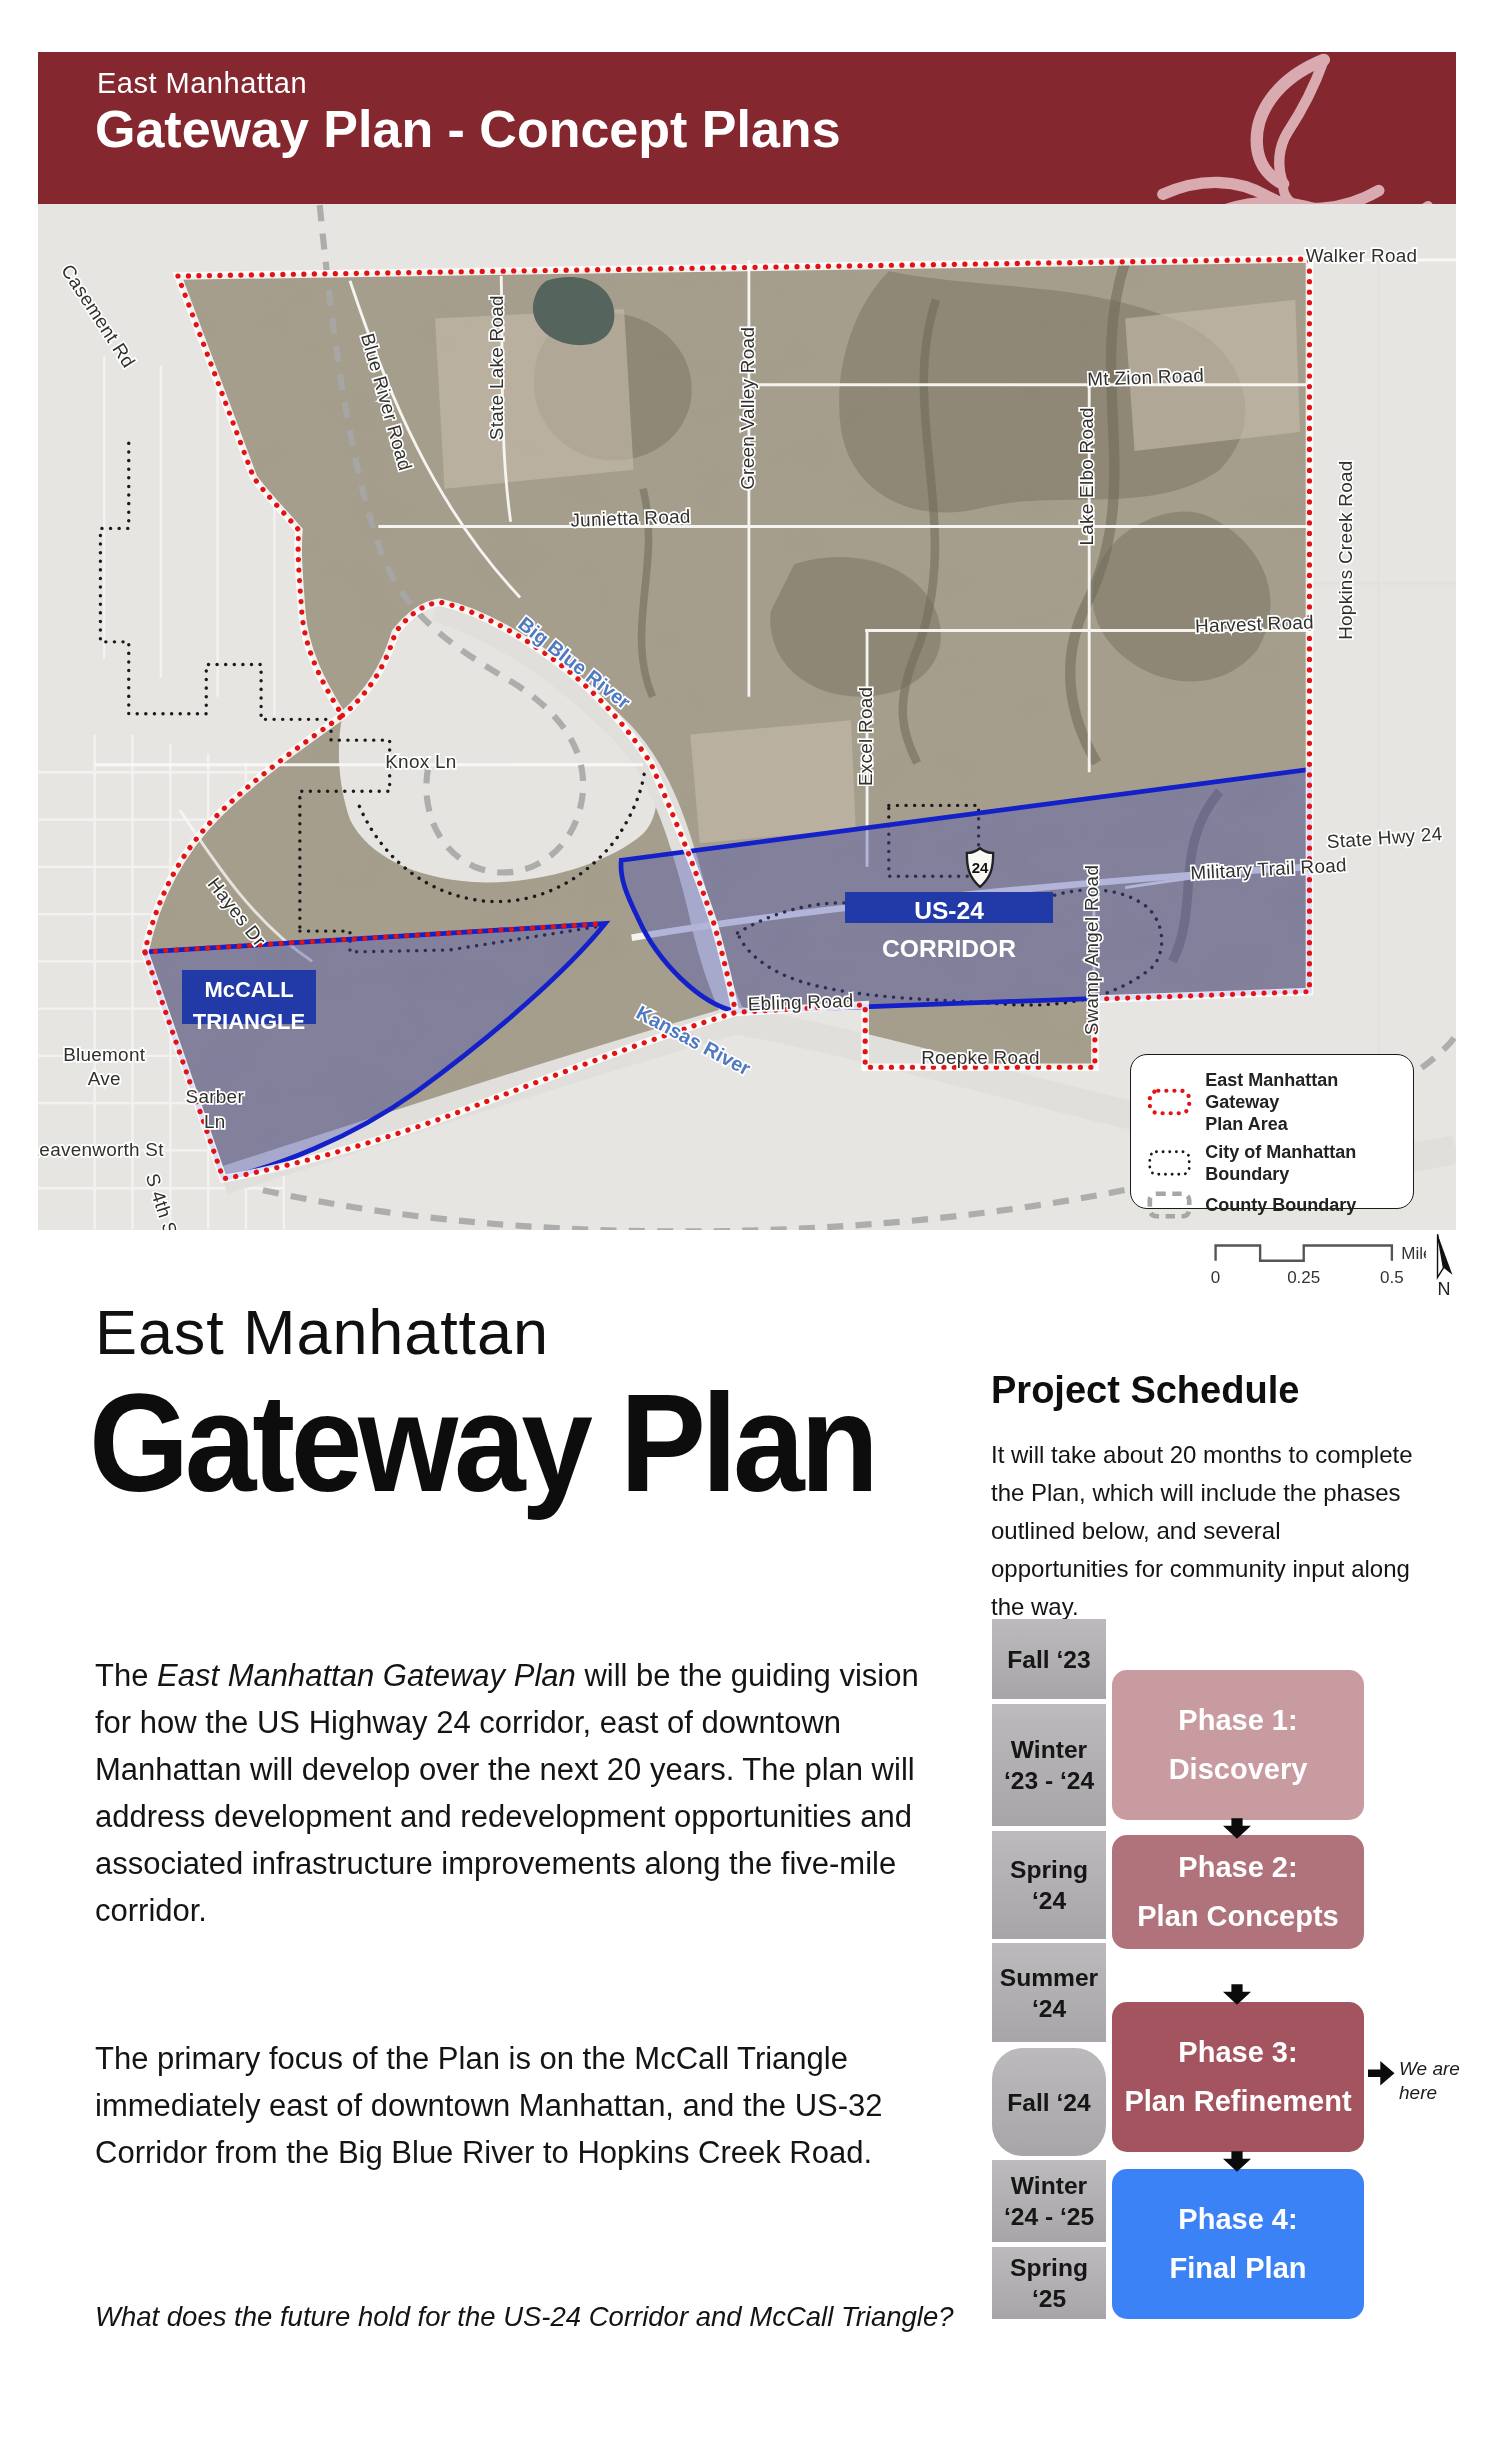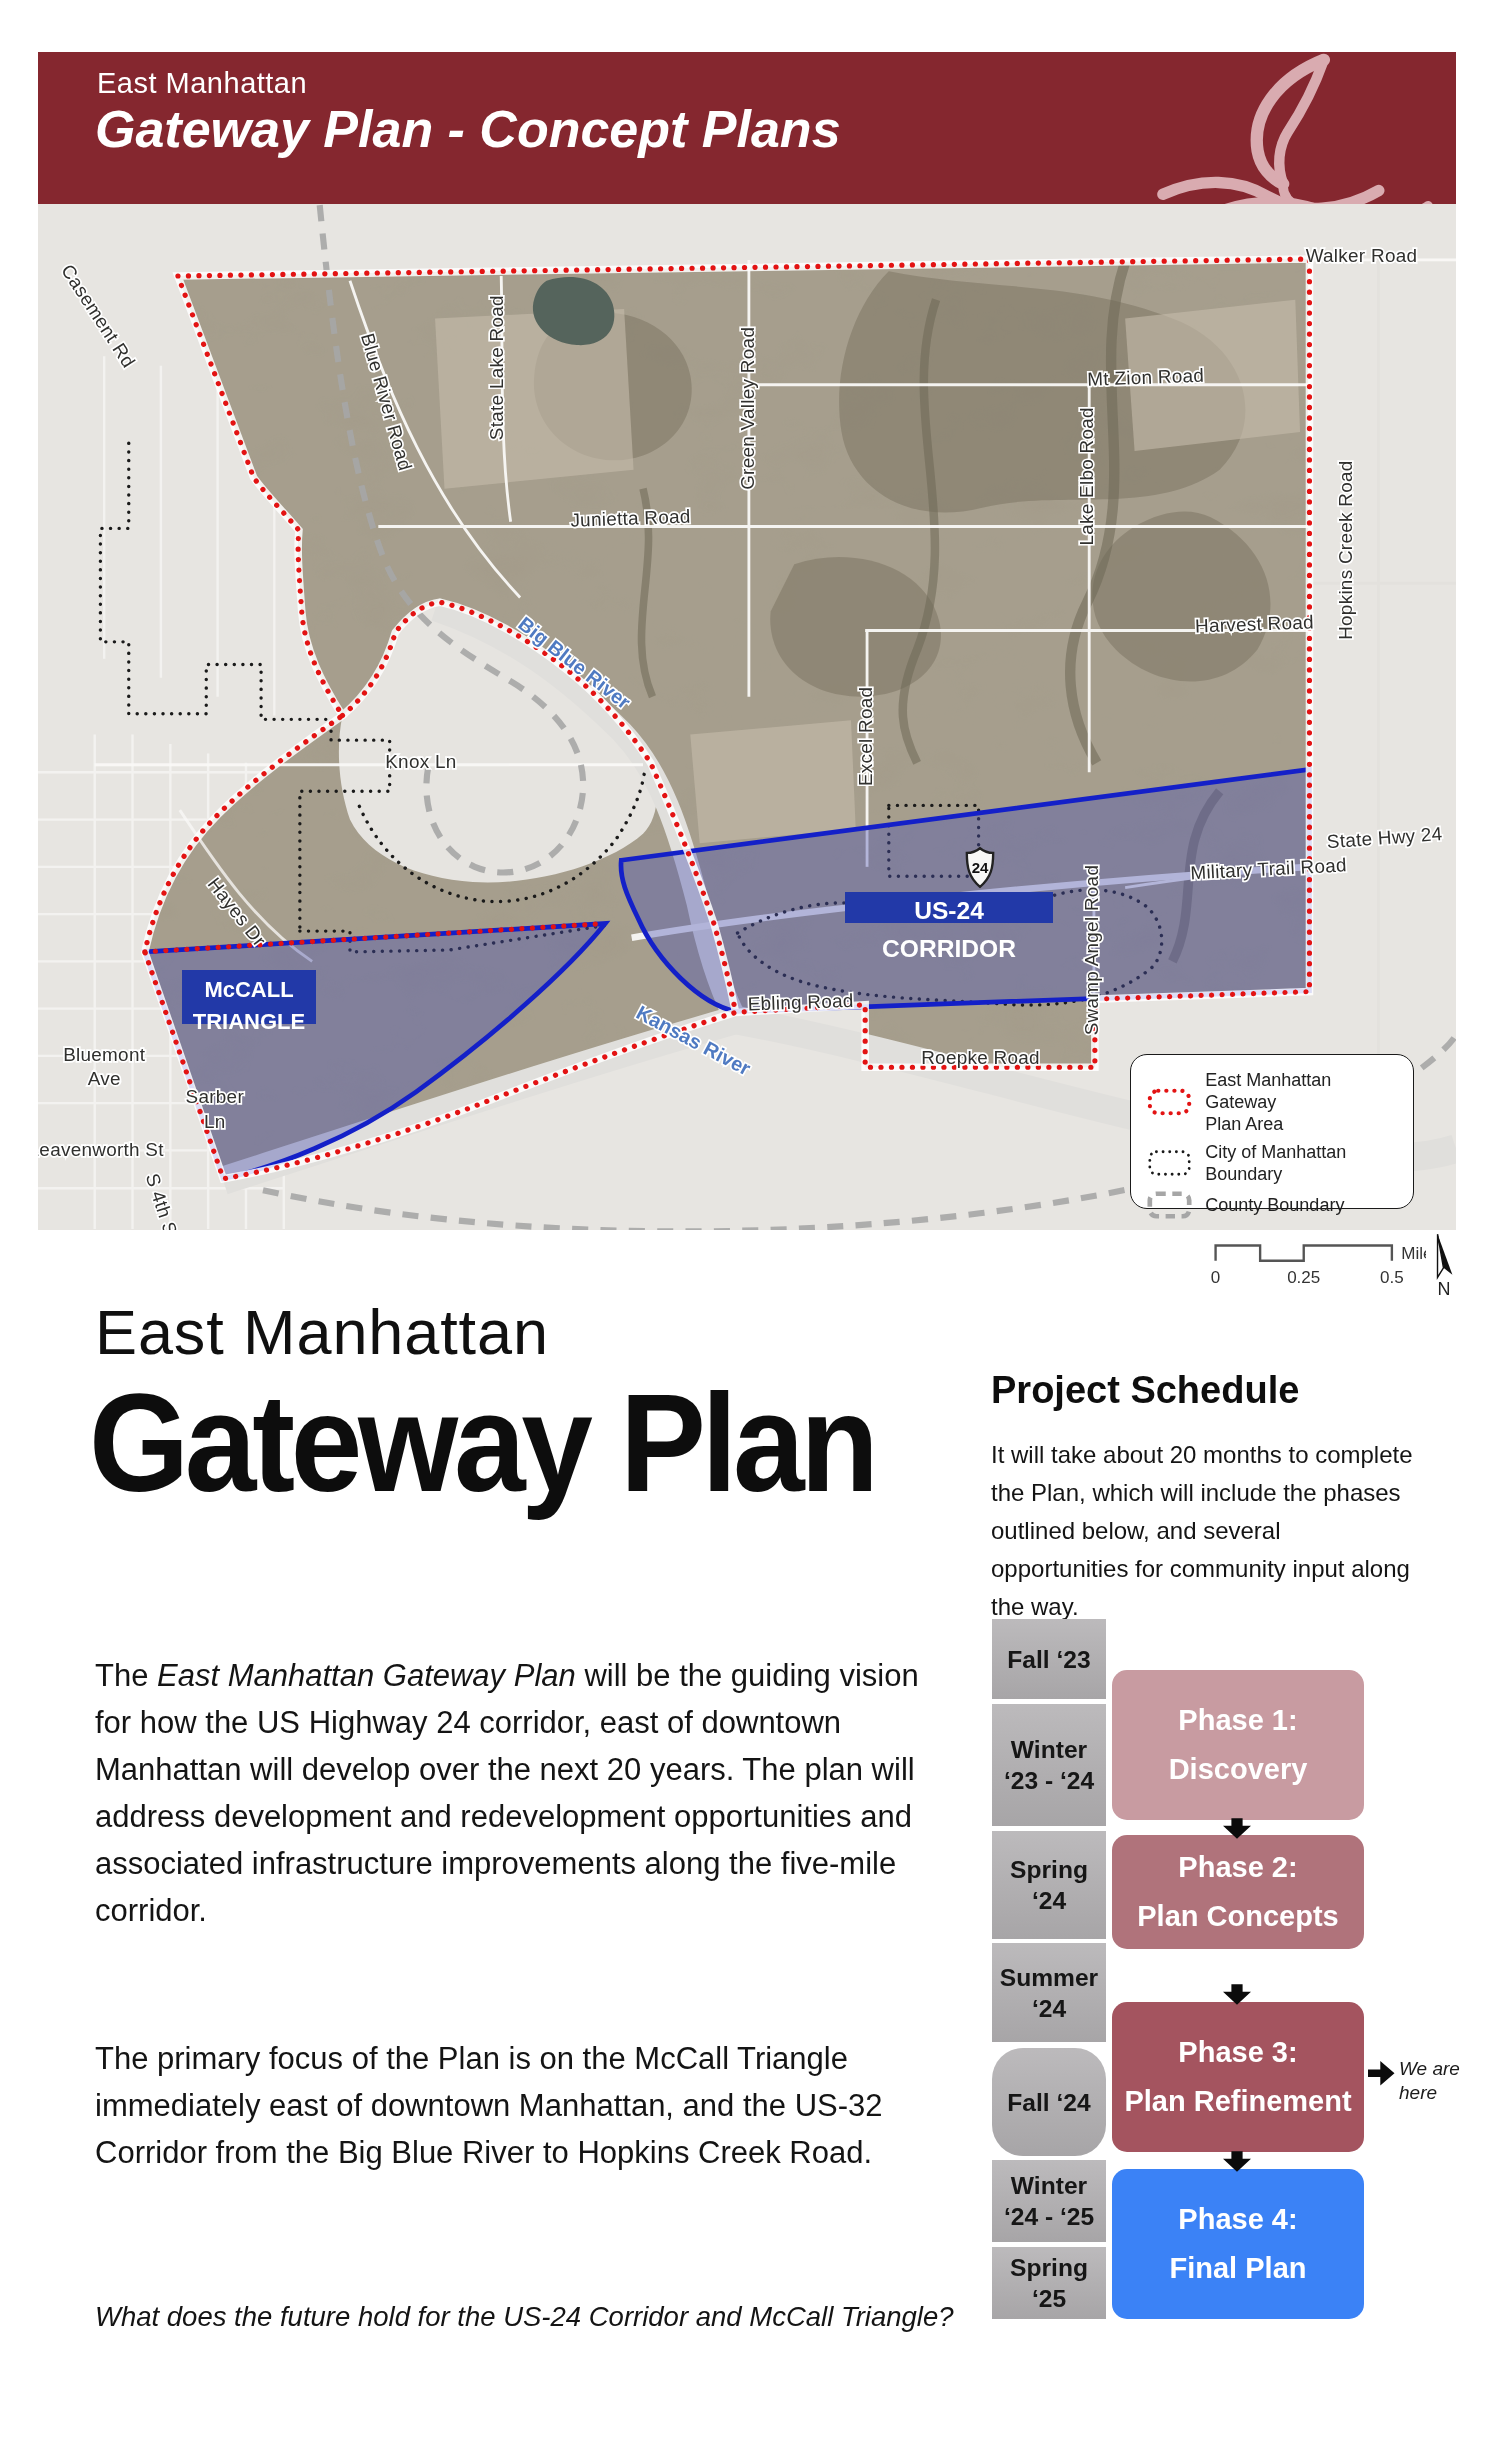--- a/index.html
+++ b/index.html
@@ -1,33 +1,33 @@
 <!DOCTYPE html>
 <html style="font-size:15px"><head>
 <meta charset="utf-8">
 <style>
   html,body{margin:0;padding:0;background:#ffffff;font-family:"Liberation Sans",sans-serif;}
   .page{position:relative;width:1494px;height:2462px;background:#fff;overflow:hidden;}
 
   
   .hdr{position:absolute;left:38px;top:52px;width:1418px;height:152px;color:#fff;overflow:hidden;}
   .h-super{position:absolute;left:59px;top:15px;font-size:29px;font-weight:400;letter-spacing:0.5px;}
-  .h-title{position:absolute;left:57px;top:47px;font-size:52px;font-weight:800;letter-spacing:0;font-style:italic;}
+  .h-title{position:absolute;left:57px;top:47px;font-size:52px;font-weight:800;letter-spacing:0;}
   .logo{position:absolute;right:9.5px;top:0;width:322px;height:152px;}
 
   
   .map{position:absolute;left:38px;top:204px;width:1418px;height:1026px;overflow:hidden;background:#e7e5e1;}
   .mapsvg{position:absolute;left:0;top:0;}
   .mlb{font-size:20px;font-weight:500;fill:#30302e;stroke:#ffffff;stroke-width:3.5px;paint-order:stroke;letter-spacing:.3px;}
   .rlb{font-size:21px;font-weight:600;fill:#4f7ac2;stroke:#ffffff;stroke-width:3.5px;paint-order:stroke;}
   .tag{position:absolute;background:#2239a8;color:#fff;font-weight:700;text-align:center;}
   .tag-mccall{left:144px;top:766px;width:134px;height:54px;font-size:22px;line-height:32px;padding-top:3.8px;box-sizing:border-box;}
   .tag-corridor{left:807px;top:688px;width:208px;height:31px;font-size:24.6px;line-height:38px;}
   .shield{position:absolute;left:926px;top:642px;}
-  .legend{position:absolute;left:1092px;top:850px;width:284px;height:155px;background:#fff;border:1.9px solid #1a1a1a;border-radius:17px;padding:14px 11.4px 7.6px 15px;box-sizing:border-box;}
+  .legend{position:absolute;left:1092px;top:850px;width:284px;height:155px;background:#fff;border:1.9px solid #1a1a1a;border-radius:17px;padding:14px 11.4px 7.6px 15px;box-sizing:border-box;font-weight:bold;}
   .lg-row{display:flex;align-items:center;margin-bottom:5.7px;}
   .lg-sw{width:47px;margin-right:12.3px;flex:0 0 auto;}
   .lg-tx{font-size:18px;color:#222;line-height:22px;}
 
   
   .scalebar{position:absolute;left:1208px;top:1234px;width:218px;height:61px;}
   .sb-num{font-size:18px;fill:#333;}
   .compass{position:absolute;left:1421px;top:1231px;width:42px;height:70px;}
 
   

